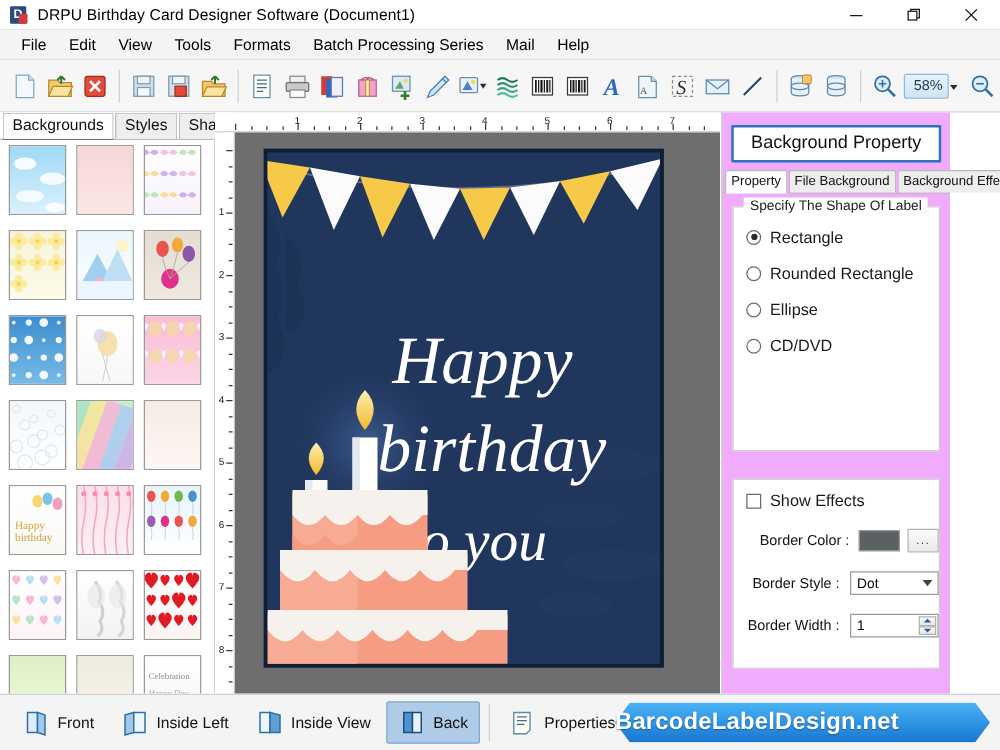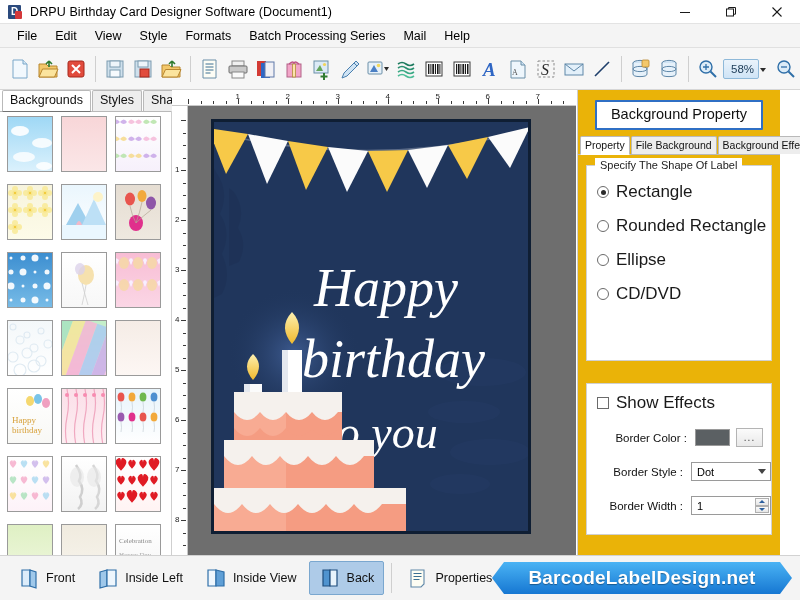--- a/index.html
+++ b/index.html
@@ -127,22 +127,22 @@
     background:#6e6e6e; overflow:hidden;
   }
   .card{
     position:absolute; left:23px; top:13px; width:320px; height:415px;
     background:#20365c; border:3px solid #0f1e33;
     overflow:hidden;
   }
 
   
   .right-panel{
-    position:absolute; left:577px; top:90px; width:203px; height:465px;
-    background:#eab308; border-left:1px solid #cfcfcf;
+    position:absolute; left:577px; top:90px; width:183px; height:465px;
+    background:#f0abfc; border-left:1px solid #cfcfcf;
   }
   .bp-title-wrap{ padding:10px 0 6px 0; display:flex; justify-content:center; }
   .bp-title{
     border:2px solid #2f6fc4; background:#ffffff;
     font-size:14.5px; padding:4px 14px 5px 14px; color:#111; line-height:17px;
     border-radius:1px;
   }
   .rp-tabs{
     display:flex; align-items:flex-end; padding-left:2px;
     border-bottom:1px solid #b9b9b9; height:19px;
@@ -164,21 +164,21 @@
   .radio-row{ display:flex; align-items:center; padding:7px 0 7px 10px; }
   .radio{
     width:12px;height:12px;border:1px solid #6b6b6b;border-radius:50%;
     background:#fff; flex:none; margin-right:7px; position:relative;
   }
   .radio.checked:after{
     content:""; position:absolute; left:2.5px; top:2.5px; width:5px;height:5px;
     background:#2b2b2b; border-radius:50%;
   }
   .radio.dim{ border-color:#bdbdbd; }
-  .radio-label{ font-size:17px; color:#1a1a1a; }
+  .radio-label{ font-size:13px; color:#1a1a1a; }
   .radio-label.dim{ color:#a8a8a8; }
 
   .sub-box{
     position:absolute; left:84px; top:46px; width:124px; height:64px;
     border:1px solid #d0d0d0; background:#fff;
   }
   .sub-box .radio-row{ padding:6px 0 4px 7px; }
   .sub-box .radio-label{ font-size:10px; }
 
   .chk-row{ display:flex; align-items:center; padding:9px 0 4px 10px;}
@@ -227,21 +227,21 @@
   }
   .bb-btn{
     display:flex;align-items:center; height:34px; padding:0 9px; margin-right:2px;
     border:1px solid transparent; border-radius:2px; flex:none;
   }
   .bb-btn.active{ background:#aecbe8; border-color:#7aa7cf; }
   .bb-label{ font-size:12.5px; color:#111; margin-left:6px; white-space:nowrap; }
   .bb-sep{ width:1px;height:30px;background:#cfcfcf;margin:0 5px;flex:none;}
   .brand{
     position:absolute; right:8px; top:6px; height:32px; width:300px;
-    display:flex; align-items:center; justify-content:center;
+    display:flex; align-items:center; justify-content:flex-start;
   }
   .brand-shape{
     position:absolute; left:0; top:0; width:300px; height:32px;
     background:linear-gradient(#4ab3f4,#1677d2);
     clip-path: polygon(12px 0, 288px 0, 300px 16px, 288px 32px, 12px 32px, 0 16px);
   }
   .brand-text{
     position:relative; color:#ffffff; font-size:19px; font-weight:bold;
     letter-spacing:.2px; text-shadow:0 1px 1px rgba(0,0,0,.35);
   }
@@ -277,21 +277,21 @@
           <line x1="10.5" y1="1.5" x2="1.5" y2="10.5" stroke="#1a1a1a" stroke-width="1.1"></line>
         </svg>
       </div>
     </div>
   </div>
 
   <div class="menubar">
     <div class="menu-item">File</div>
     <div class="menu-item">Edit</div>
     <div class="menu-item">View</div>
-    <div class="menu-item">Style</div>
+    <div class="menu-item">Tools</div>
     <div class="menu-item">Formats</div>
     <div class="menu-item">Batch Processing Series</div>
     <div class="menu-item">Mail</div>
     <div class="menu-item">Help</div>
   </div>
 
   <div class="toolbar">
 
     <div class="tb-btn">
       <svg width="22" height="22" viewBox="0 0 22 22">

